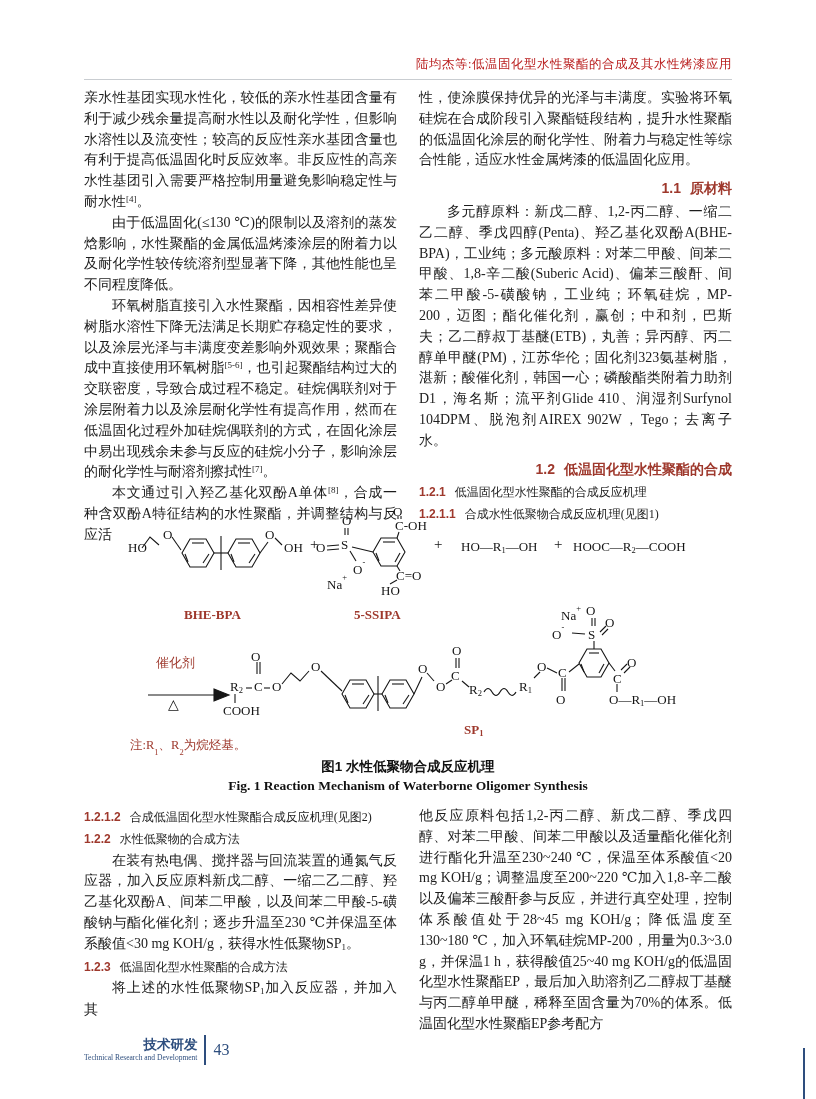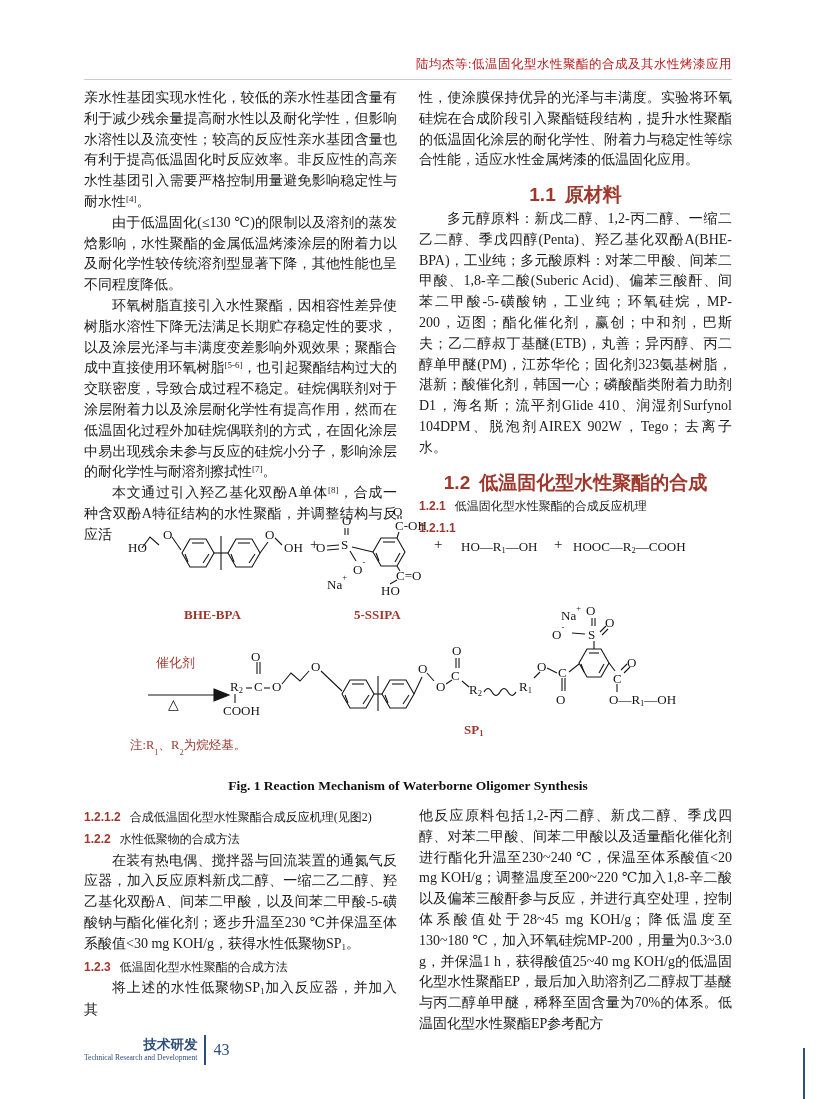--- a/index.html
+++ b/index.html
@@ -13,22 +13,22 @@
   #col-right{left:419px;top:88px}
   #col-bottom-left{left:84px;top:806px}
   #col-bottom-right{left:419px;top:806px}
   p{margin:0}
   .ind{text-indent:2em}
   sup.ref{font-size:9px;vertical-align:top;position:relative;top:-3px}
   sub.sp{font-size:9px;vertical-align:baseline;position:relative;top:2px}
   .h1{margin:13px 0 7px;color:#9e382c;font-family:"Liberation Sans","DejaVu Sans",sans-serif;
       font-weight:bold;font-size:16.5px;text-align:left;text-indent:0}
   .h1 .num{margin-right:13px}
-  .h2{margin:14px 0 3px;color:#9e382c;font-family:"Liberation Sans","DejaVu Sans",sans-serif;
-      font-weight:bold;font-size:19px;text-align:center;text-indent:0}
+  .h2{margin:7px 0 3px;color:#9e382c;font-family:"Liberation Sans","DejaVu Sans",sans-serif;
+      font-weight:bold;font-size:14px;text-align:right;text-indent:0}
   .h2 .num{margin-right:9px}
   .h3{display:flex;margin:1px 0;text-align:left;font-size:12px;line-height:20.8px}
   .h3 .num{color:#9e382c;font-family:"Liberation Sans","DejaVu Sans",sans-serif;
       font-weight:bold;margin-right:9px;flex:none}
   .h3 .title{color:#1c1c1c;text-align:justify}
   
   #figure1{position:absolute;left:84px;top:505px;width:648px;height:300px}
   #fig-svg{position:absolute;left:0;top:0}
   .fl{position:absolute;font-size:13px;line-height:1;white-space:nowrap;color:#141414}
   .fl sub{font-size:8.5px;vertical-align:baseline;position:relative;top:2px}
@@ -69,20 +69,21 @@
   <p>性，使涂膜保持优异的光泽与丰满度。实验将环氧硅烷在合成阶段引入聚酯链段结构，提升水性聚酯的低温固化涂层的耐化学性、附着力与稳定性等综合性能，适应水性金属烤漆的低温固化应用。</p>
   <p class="h2"><span class="num">1.1</span><span>原材料</span></p>
   <p class="ind">多元醇原料：新戊二醇、1,2-丙二醇、一缩二乙二醇、季戊四醇(Penta)、羟乙基化双酚A(BHE-BPA)，工业纯；多元酸原料：对苯二甲酸、间苯二甲酸、1,8-辛二酸(Suberic Acid)、偏苯三酸酐、间苯二甲酸-5-磺酸钠，工业纯；环氧硅烷，MP-200，迈图；酯化催化剂，赢创；中和剂，巴斯夫；乙二醇叔丁基醚(ETB)，丸善；异丙醇、丙二醇单甲醚(PM)，江苏华伦；固化剂323氨基树脂，湛新；酸催化剂，韩国一心；磷酸酯类附着力助剂D1，海名斯；流平剂Glide 410、润湿剂Surfynol 104DPM、脱泡剂AIREX 902W，Tego；去离子水。</p>
   <p class="h2"><span class="num">1.2</span><span>低温固化型水性聚酯的合成</span></p>
   <div class="h3">
       <span class="num">1.2.1</span>
       <span class="title">低温固化型水性聚酯的合成反应机理</span>
     </div>
   <div class="h3">
       <span class="num">1.2.1.1</span>
+      <span class="title">合成水性低聚物合成反应机理(见图1)</span>
     </div>
 </div>
 
 <div id="figure1">
   <svg id="fig-svg" width="648" height="250" viewBox="0 0 648 250">
     <g stroke="#161616" stroke-width="1.1" fill="none">
 
       <polyline points="58,43 66,32 75,40"></polyline>
       <line x1="88" y1="32" x2="97" y2="45"></line>
 
@@ -218,20 +219,21 @@
   <span class="fl" style="left:502px;top:99px">O</span>
   <span class="fl" style="left:504px;top:123px">S</span>
   <span class="fl" style="left:468px;top:122px"><span>O</span><sup>-</sup></span>
   <span class="fl" style="left:521px;top:111px">O</span>
   <span class="fl" style="left:529px;top:167px">C</span>
   <span class="fl" style="left:543px;top:151px">O</span>
   <span class="fl" style="left:525px;top:188px"><span>O—R</span><sub>1</sub><span>—OH</span></span>
   <span class="fl fred" style="left:380px;top:218px"><span>SP</span><sub>1</sub></span>
 
   <div class="fnote"><span>注:R</span><sub>1</sub><span>、R</span><sub>2</sub><span>为烷烃基。</span></div>
+  <div class="cap-zh">图1  水性低聚物合成反应机理</div>
   <div class="cap-en">Fig. 1  Reaction Mechanism of Waterborne Oligomer Synthesis</div>
 </div>
 
 <div id="col-bottom-left" class="col">
   <div class="h3">
       <span class="num">1.2.1.2</span>
       <span class="title">合成低温固化型水性聚酯合成反应机理(见图2)</span>
     </div>
   <div class="h3">
       <span class="num">1.2.2</span>

